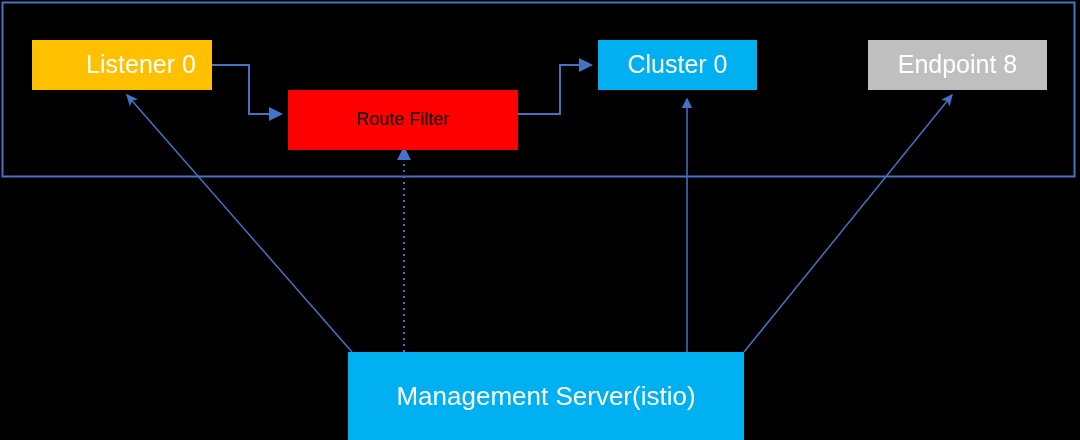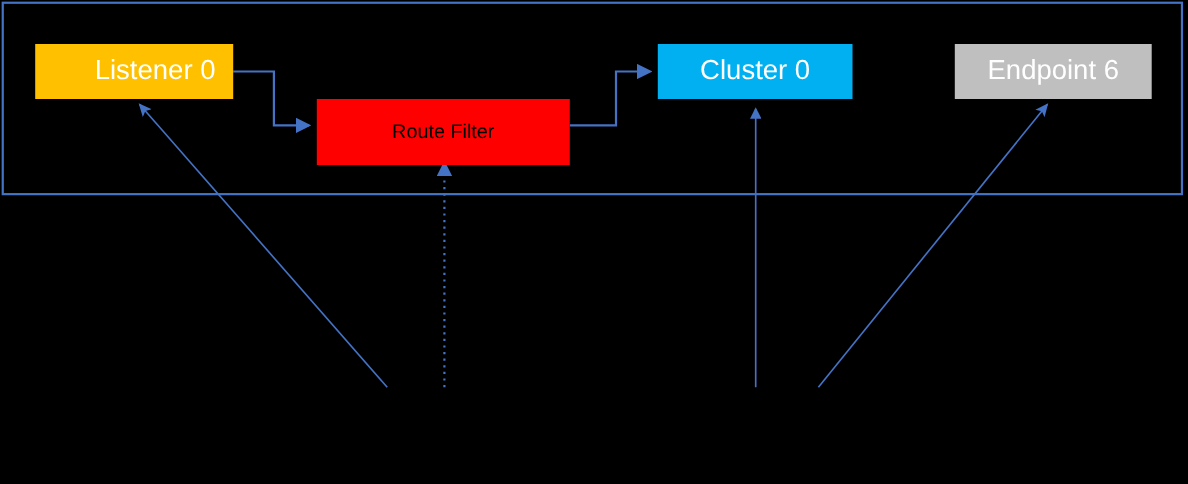--- a/index.html
+++ b/index.html
@@ -47,21 +47,21 @@
     font-size: 25px;
     padding-left: 38px;
   }
   #node-route-filter {
     left: 288px; top: 90px;  width: 230px; height: 60px;
     background: #FF0000;
     color: #000000;
     font-size: 18px;
   }
   #node-cluster {
-    left: 598px; top: 40px;  width: 177px; height: 50px;
+    left: 598px; top: 40px;  width: 159px; height: 50px;
     background: #00B0F0;
     color: #FFFFFF;
     font-size: 25px;
   }
   #node-endpoint {
     left: 868px; top: 40px;  width: 179px; height: 50px;
     background: #BFBFBF;
     color: #FFFFFF;
     font-size: 25px;
   }
@@ -108,17 +108,20 @@
 
   <div class="node" id="node-route-filter">
     <span class="node-label">Route Filter</span>
   </div>
 
   <div class="node" id="node-cluster">
     <span class="node-label">Cluster 0</span>
   </div>
 
   <div class="node" id="node-endpoint">
-    <span class="node-label">Endpoint 6</span>
+    <span class="node-label">Endpoint 8</span>
   </div>
 
+  <div class="node" id="node-management-server">
+    <span class="node-label">Management Server(istio)</span>
+  </div>
 
 </div>
 
 </body></html>

